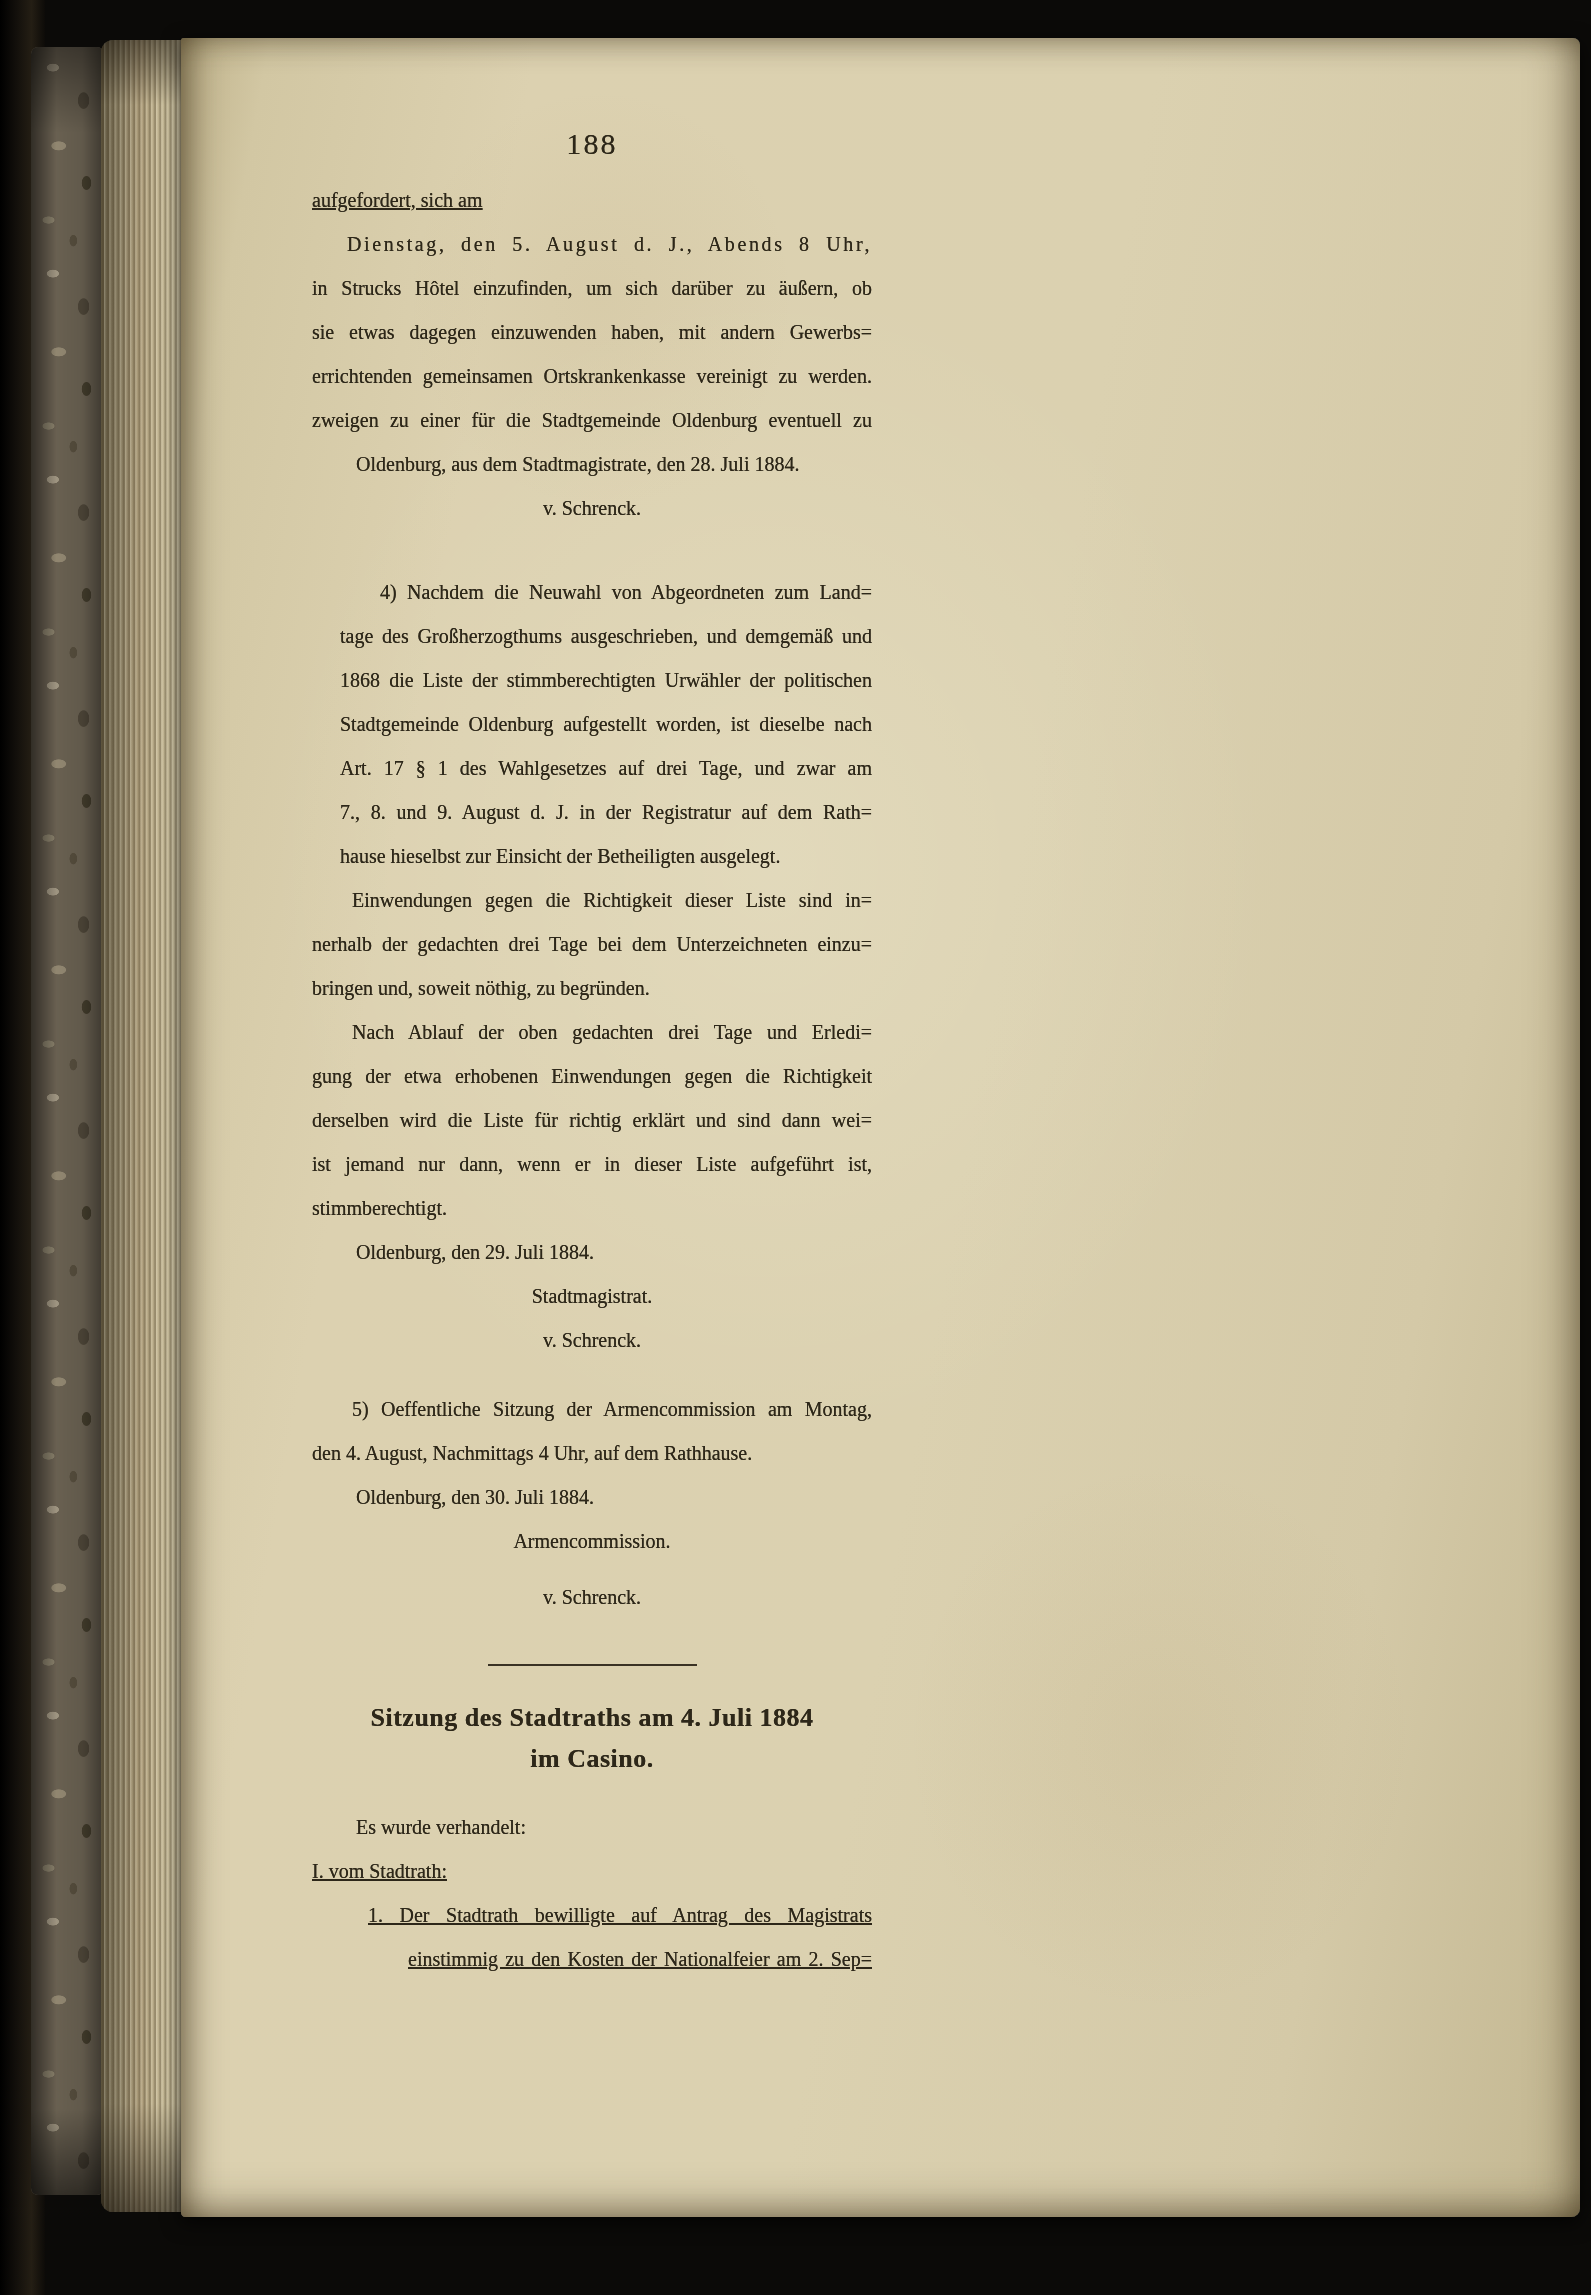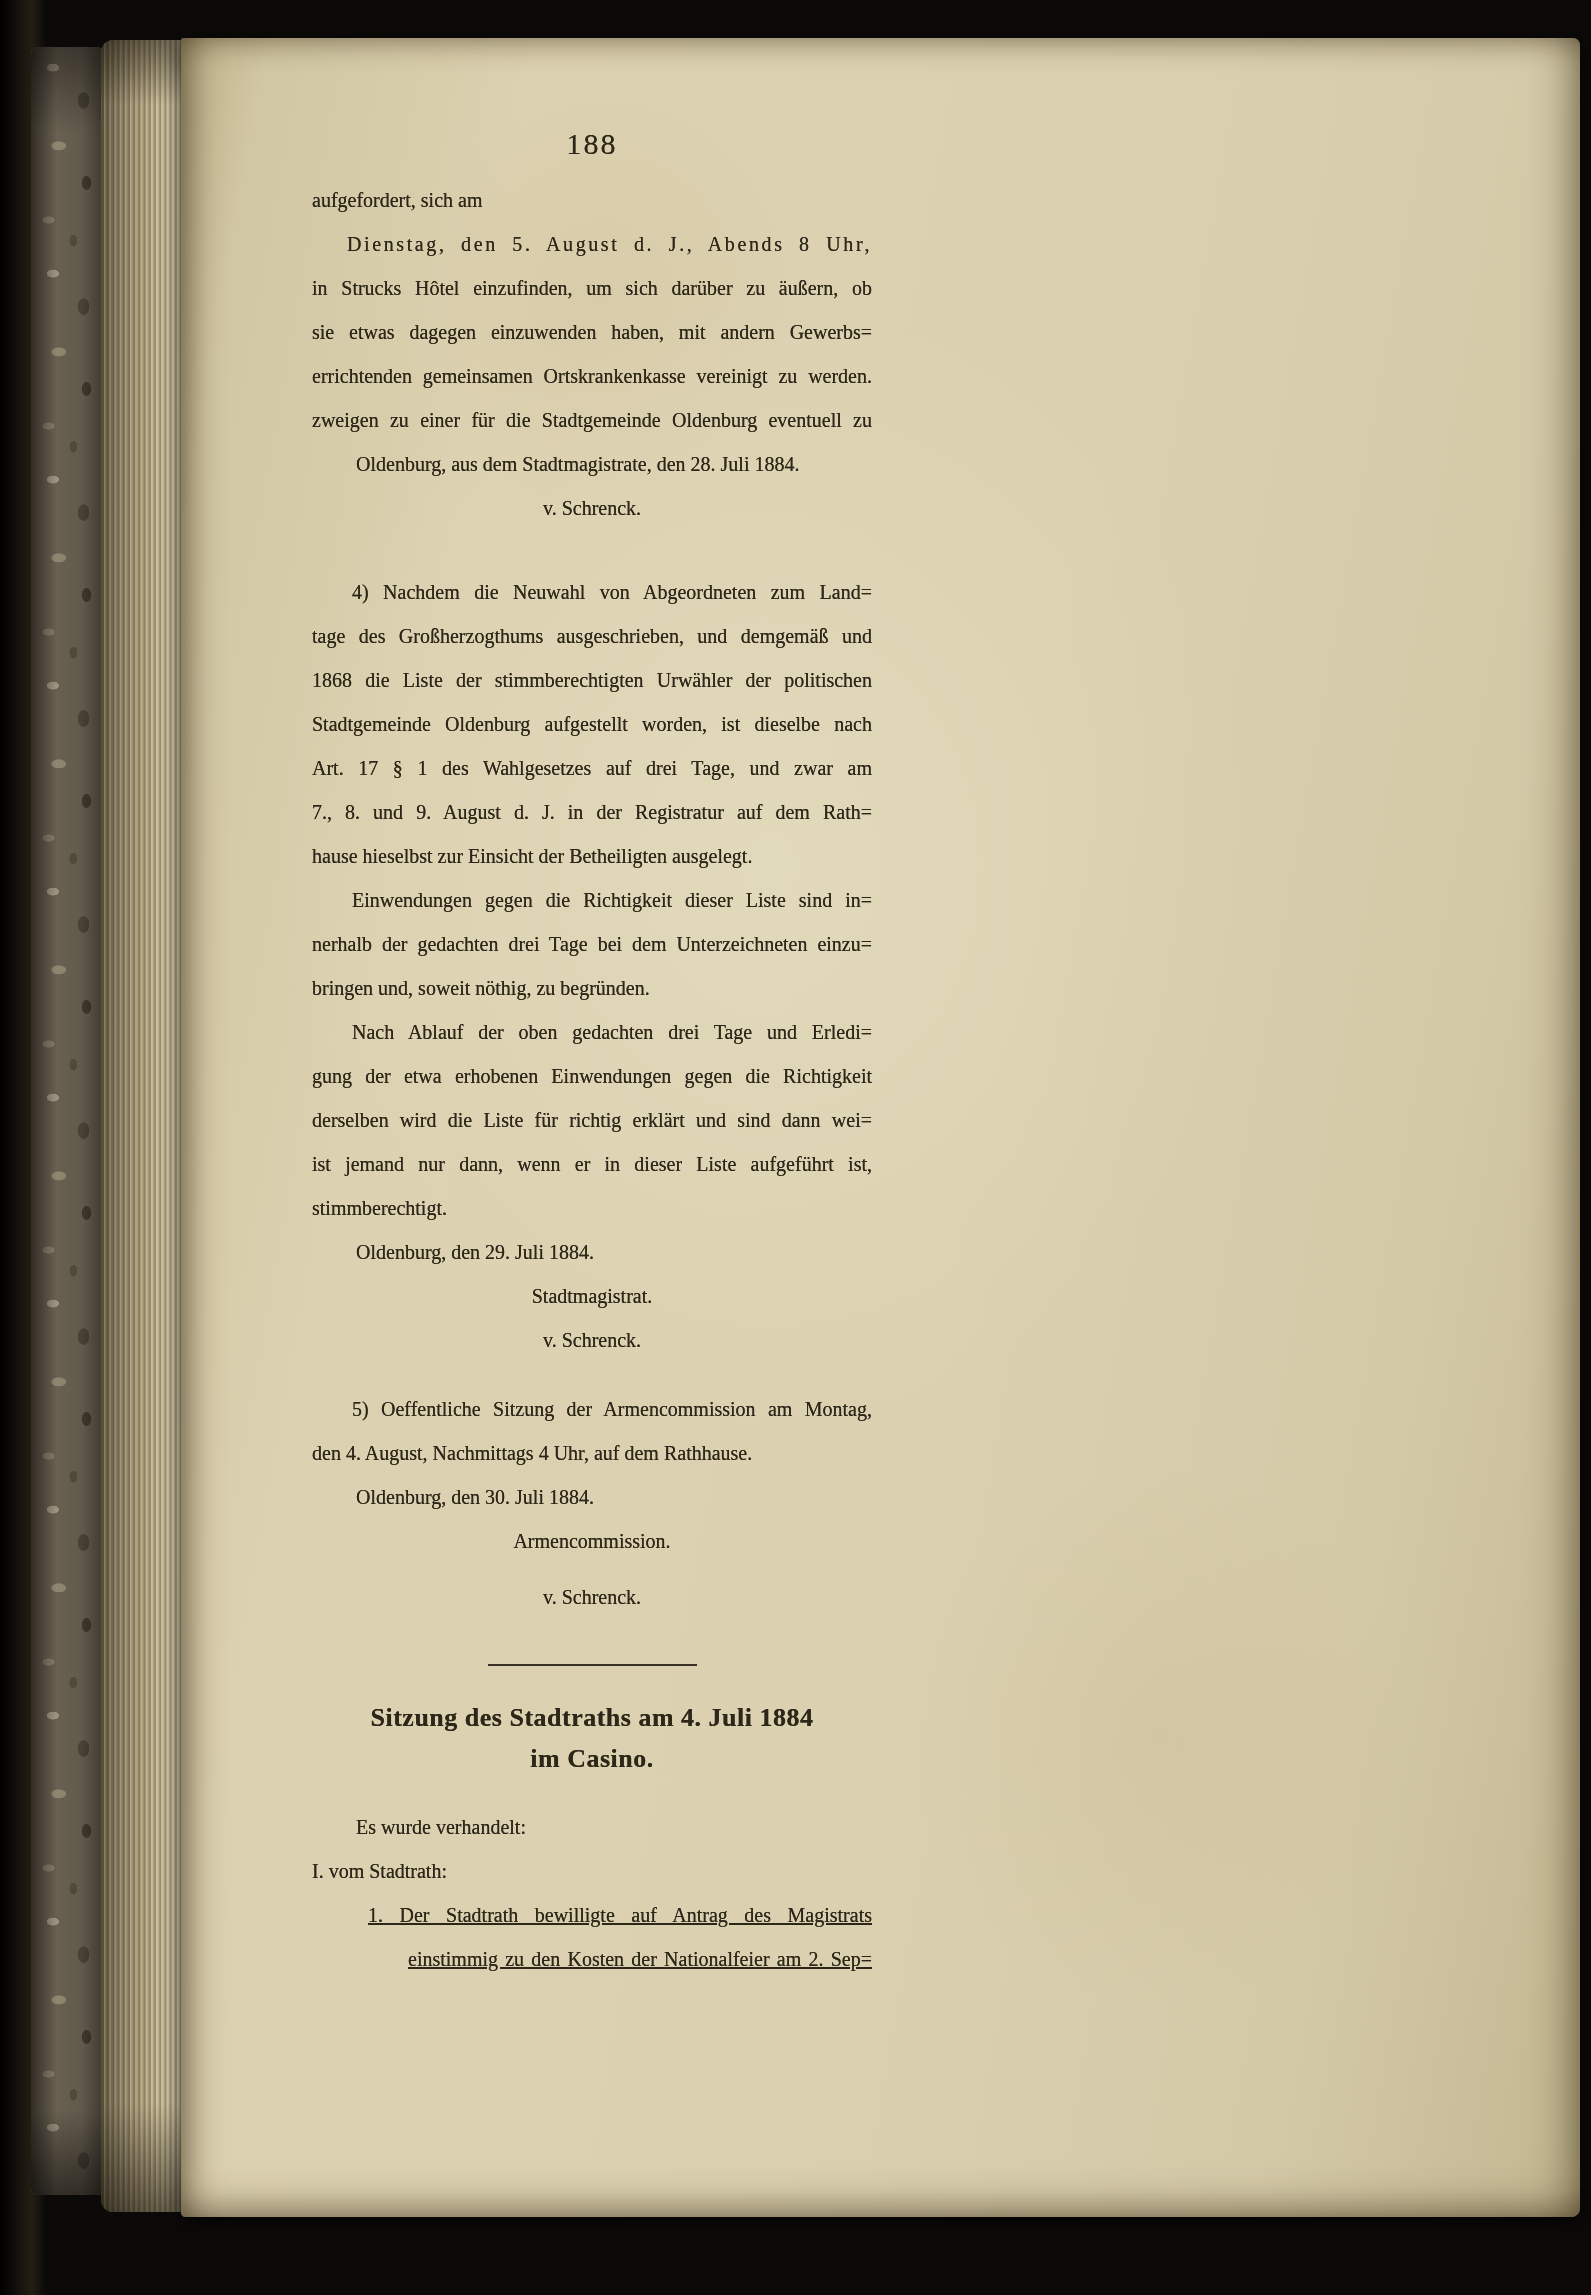--- a/index.html
+++ b/index.html
@@ -80,29 +80,29 @@
   .page-number {
     text-align: center; font-size: 30px; letter-spacing: 2.2px;
     margin-bottom: 12.2px;
   }
 
   .block { margin: 0; }
   .line { text-align: justify; text-align-last: justify; }
   .line.last { text-align-last: left; }
   .block.full .line.last { text-align-last: justify; }
 
-  .plain .line { text-align: right; text-align-last: left; }
+  .plain .line { text-align: right; text-align-last: left; text-decoration: underline; }
   .dateline .line { text-align: left; text-align-last: left; padding-left: 44px; }
   .center .line { text-align: left; text-align-last: center; }
   .indent .line.first { text-indent: 40px; }
   .spaced .line { letter-spacing: 0.13em; text-indent: 35px; }
   .hang { padding-left: 96px; text-decoration: underline; }
   .hang .line.first { text-indent: -40px; }
 
-  .gap-top { margin-top: 40px; }
+  .gap-top { margin-top: 40px; margin-left: 28px; }
   .gap-top-sm { margin-top: 24.4px; }
   .gap-top-xs { margin-top: 12.2px; }
 
   .divider { margin-top: 45px; margin-bottom: 8.7px; display: flex; justify-content: center; }
   .divider .rule { width: 209px; height: 2.6px; background: #3a3224; }
 
   .heading { margin-top: 31px; margin-bottom: 26px; }
   .heading .line {
     text-align: center; text-align-last: center;
     font-weight: 700; font-size: 26px; line-height: 41px; letter-spacing: 0.5px;

